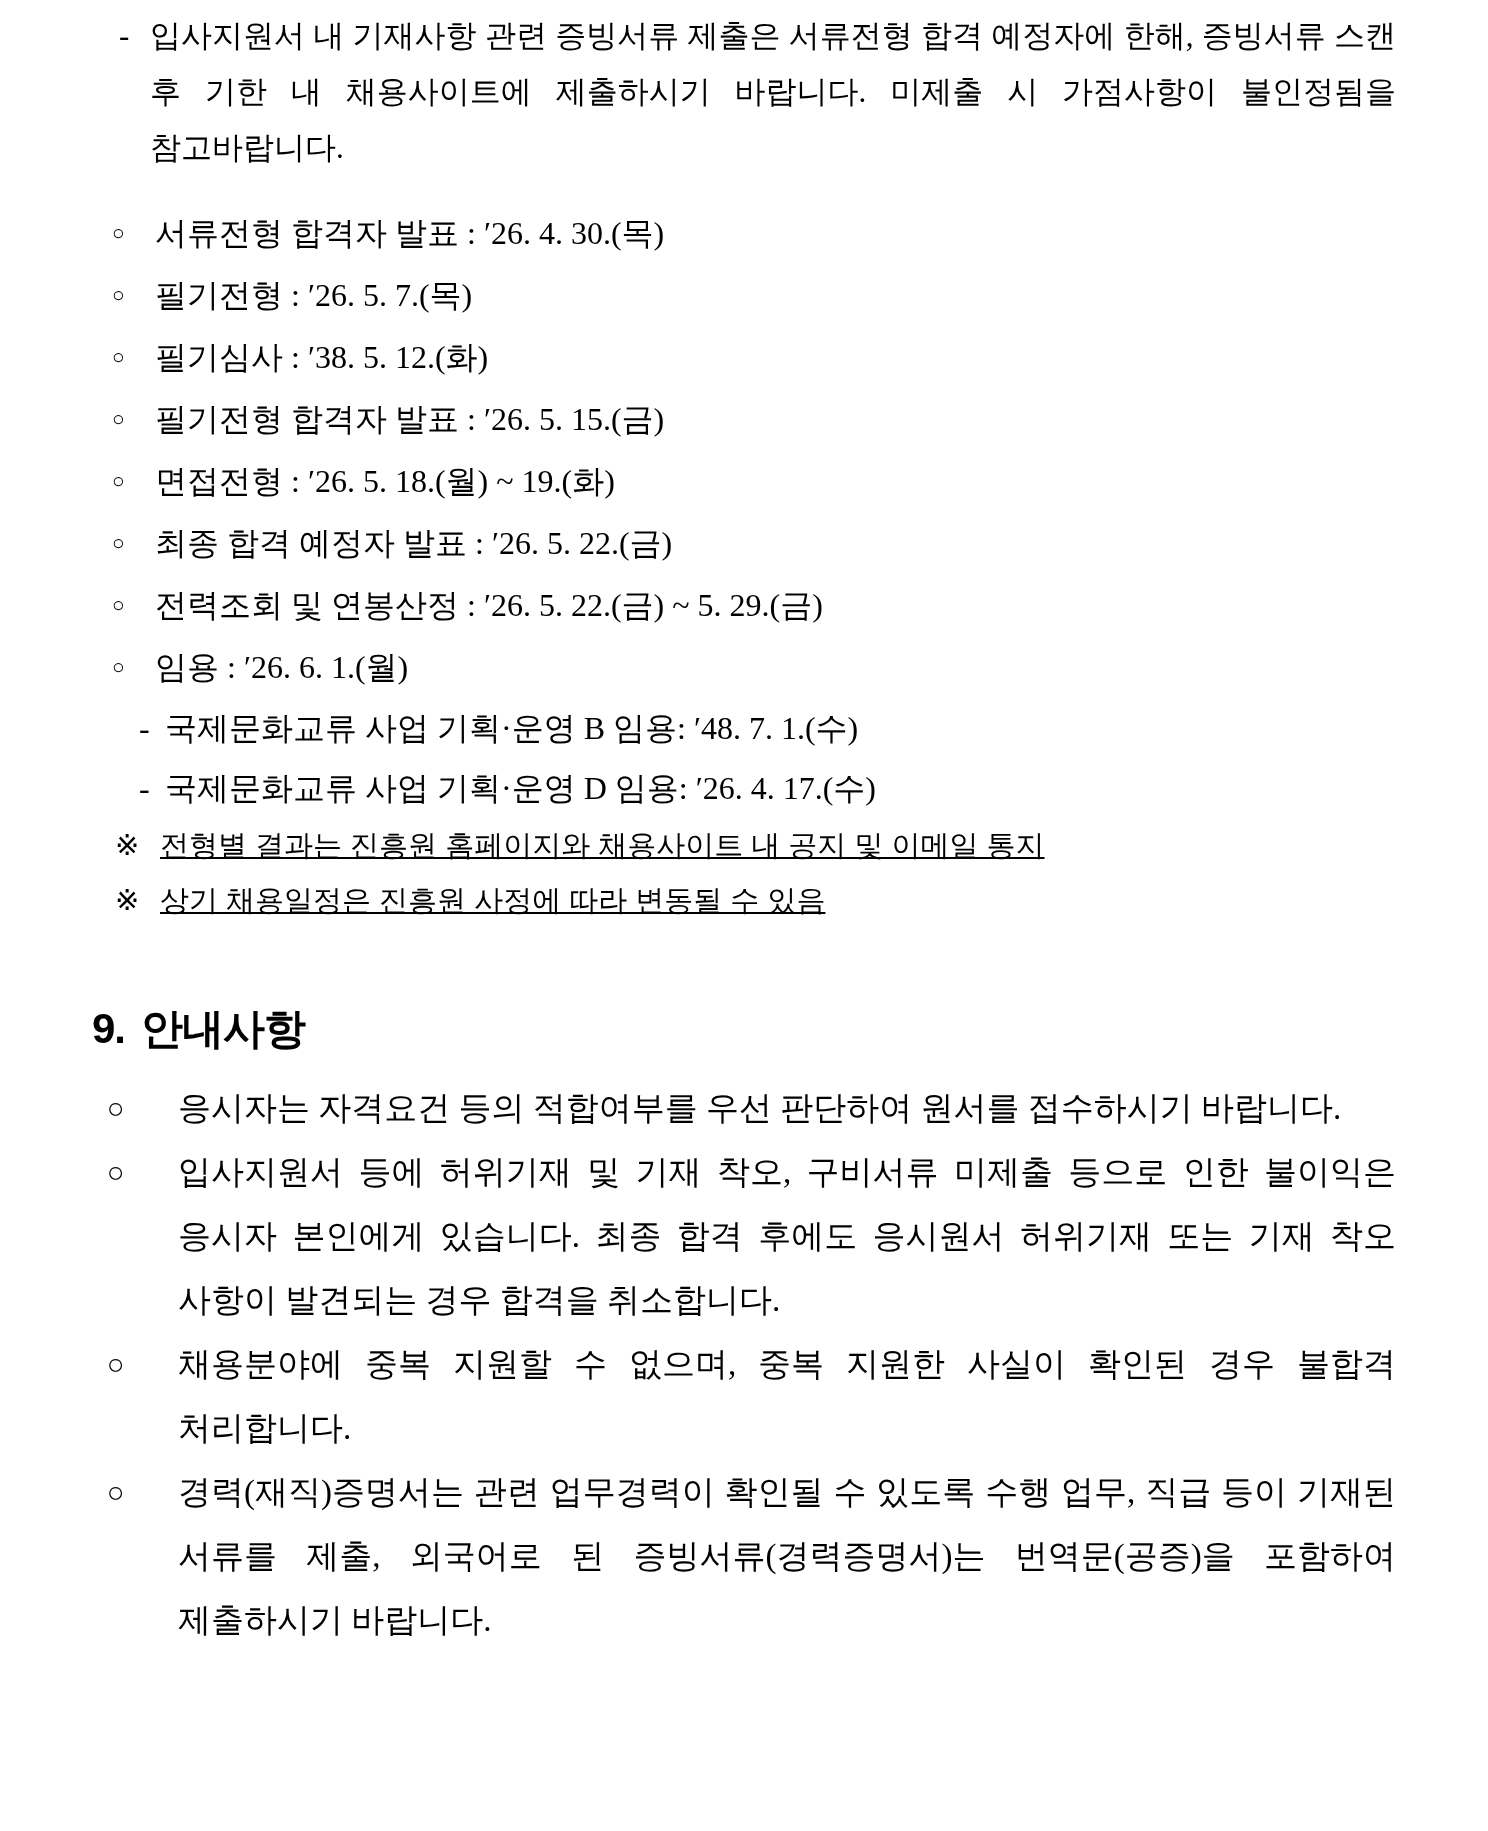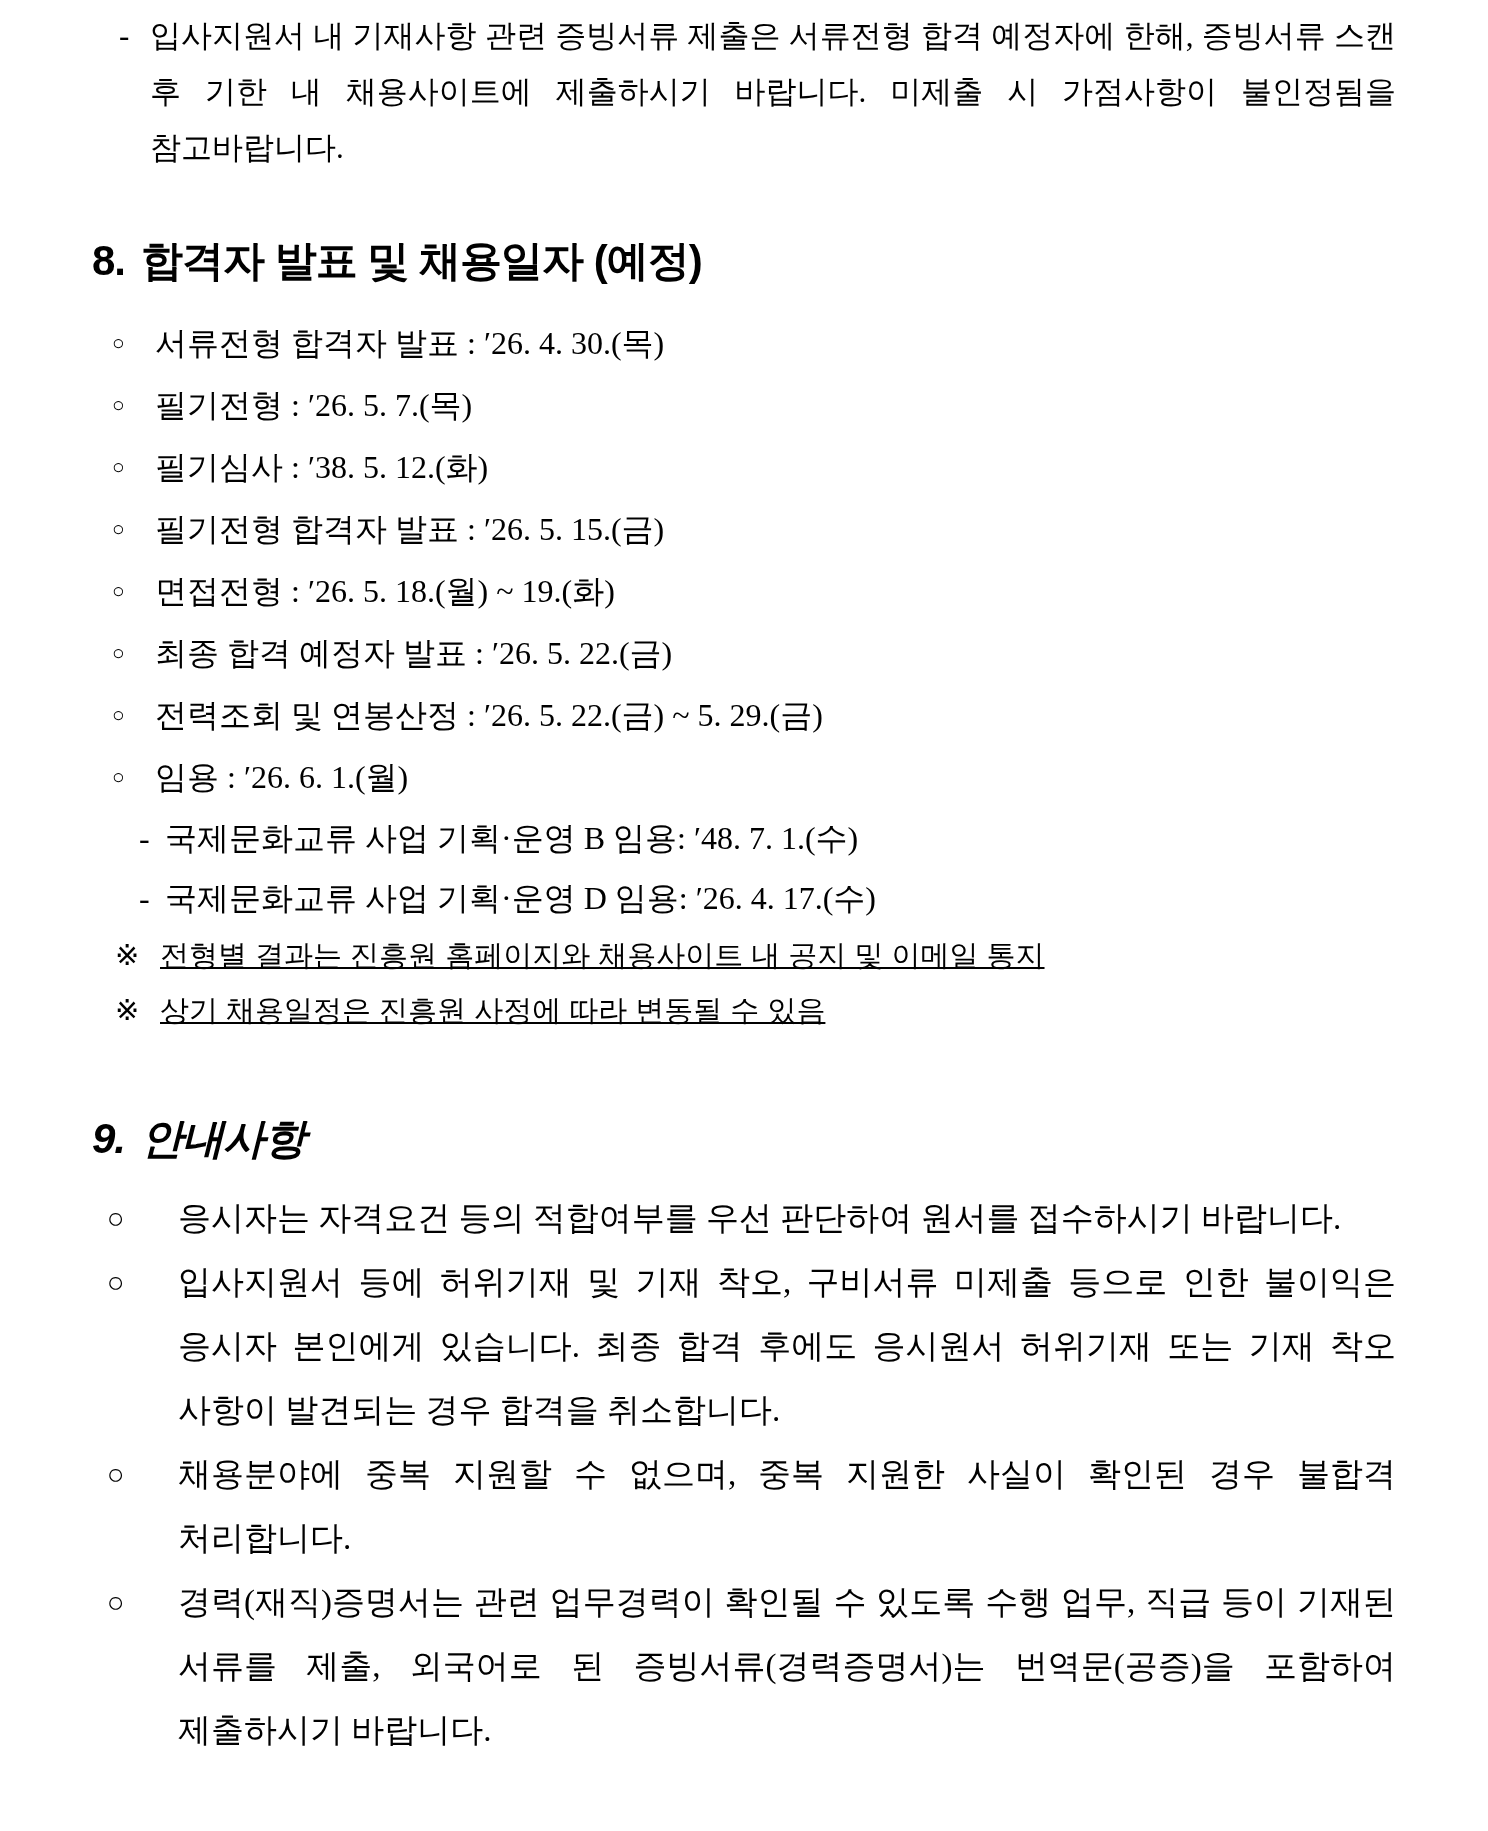--- a/index.html
+++ b/index.html
@@ -18,21 +18,21 @@
   .intro .bullet { flex:none; width:58px; padding-left:27px; }
   .intro .text { flex:1; text-align:justify; word-break:keep-all; }
 
   
   .sec-heading {
     font-family:"Liberation Sans","DejaVu Sans",sans-serif;
     font-weight:900; font-size:42px; line-height:50px;
     letter-spacing:-1px; margin-top:60px;
   }
   .sec-heading .num { margin-right:16px; }
-  .sec-heading.second { margin-top:76px;font-style:italic; }
+  .sec-heading.second { margin-top:76px; }
 
   
   .s8-list { margin-top:26px; }
   .s8-item { font-size:32px; line-height:62px; }
   .s8-item .bullet { flex:none; width:63px; padding-left:20px; font-size:21px; }
   .s8-item .text { flex:1; word-break:keep-all;font-family:Liberation Serif, serif; }
 
   .s8-sub { font-size:32px; line-height:60px; }
   .s8-sub .bullet { flex:none; width:73px; padding-left:47px; }
   .s8-sub .text { flex:1; word-break:keep-all; }
@@ -53,23 +53,20 @@
 </head>
 <body>
 
 <div class="page">
 
   <div class="row intro">
     <span class="bullet">-</span>
     <span class="text">입사지원서 내 기재사항 관련 증빙서류 제출은 서류전형 합격 예정자에 한해, 증빙서류 스캔 후 기한 내 채용사이트에 제출하시기 바랍니다. 미제출 시 가점사항이 불인정됨을 참고바랍니다.</span>
   </div>
 
-  <div class="sec-heading">
-    <span class="num">8.</span><span>합격자 발표 및 채용일자 (예정)</span>
-  </div>
 
   <div class="s8-list">
     <div class="row s8-item">
       <span class="bullet">○</span>
       <span class="text">서류전형 합격자 발표 : ′26. 4. 30.(목)</span>
     </div>
     <div class="row s8-item">
       <span class="bullet">○</span>
       <span class="text">필기전형 : ′26. 5. 7.(목)</span>
     </div>

